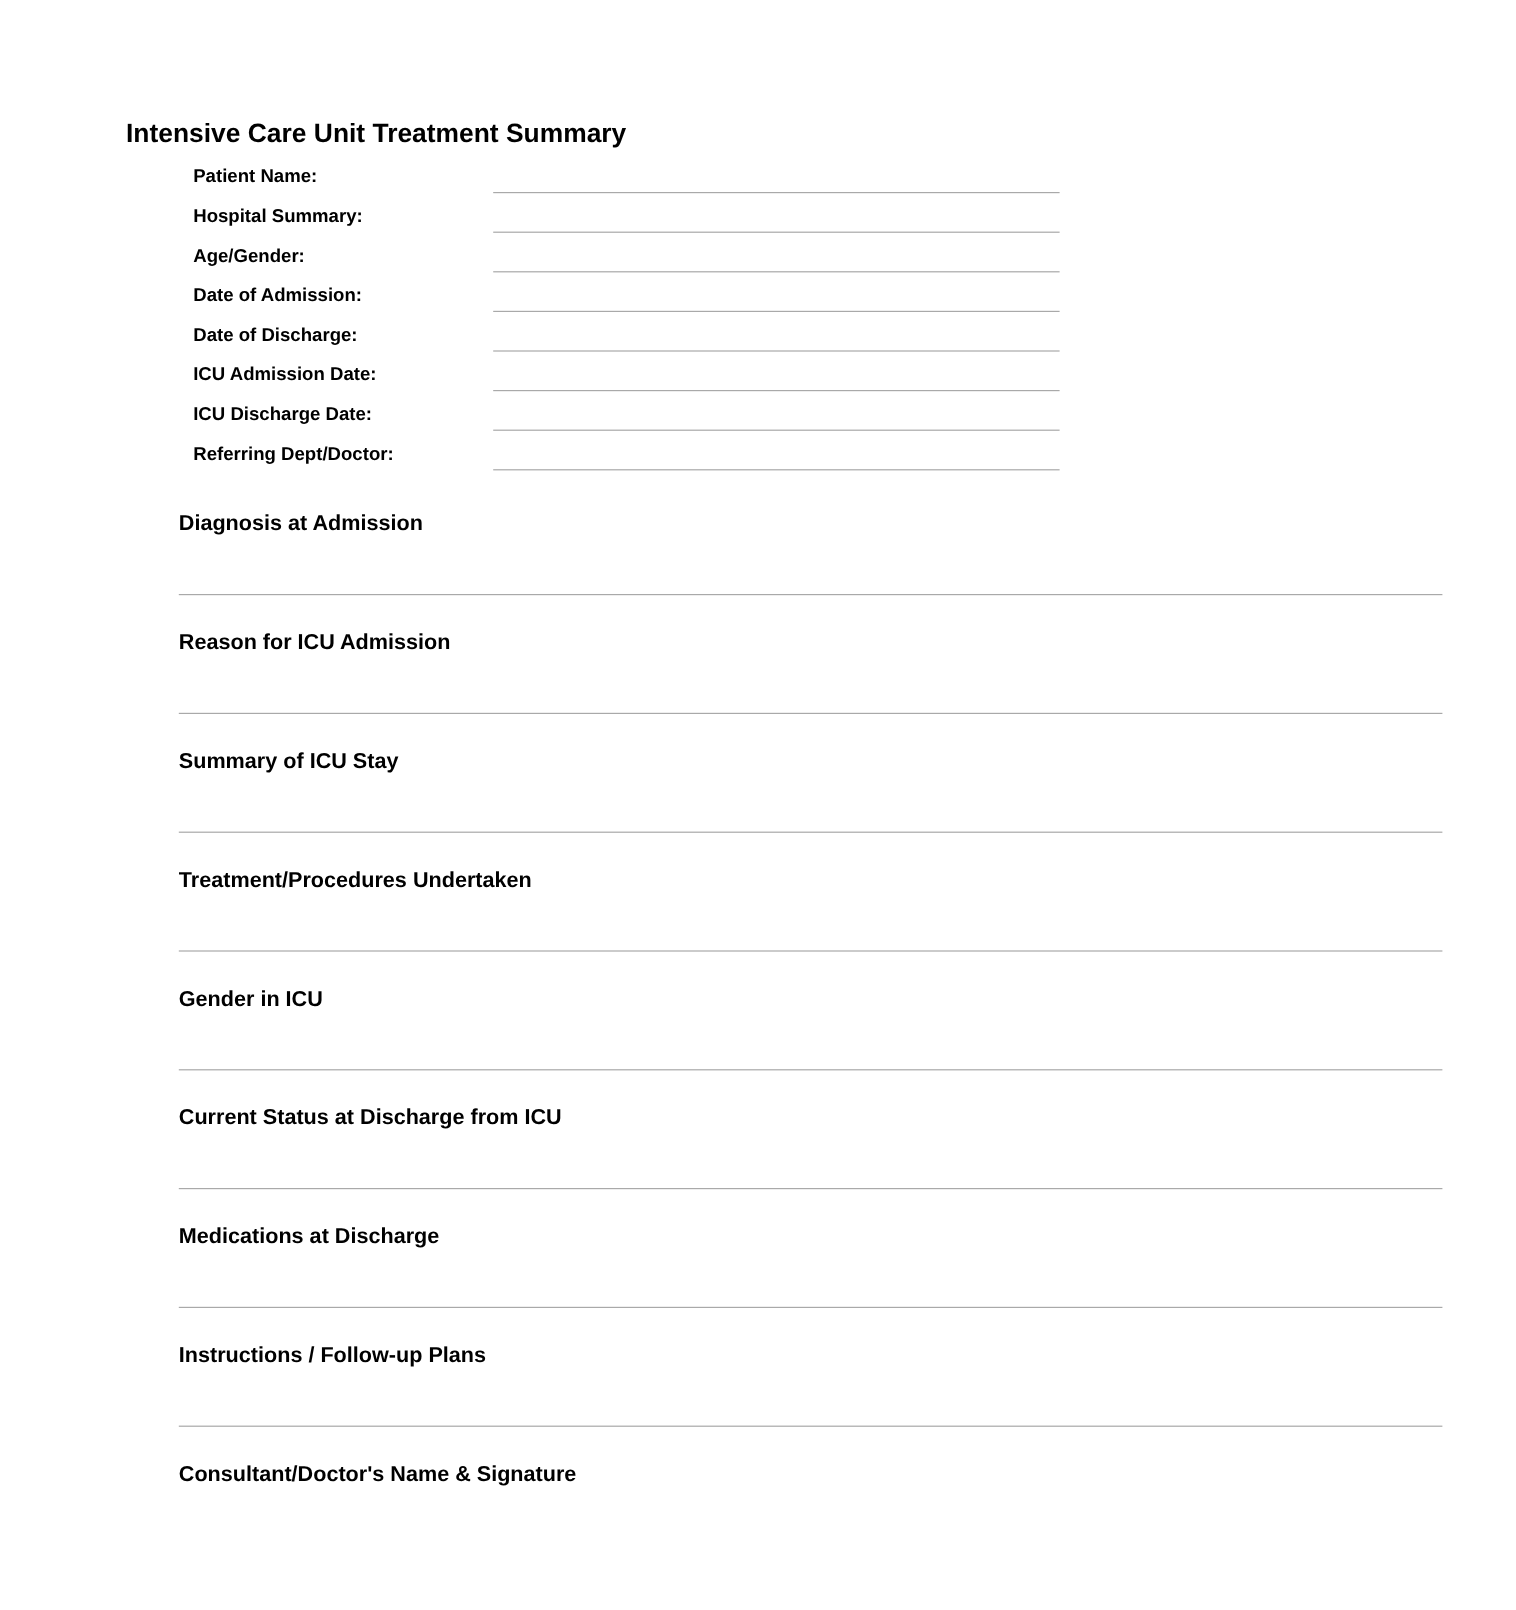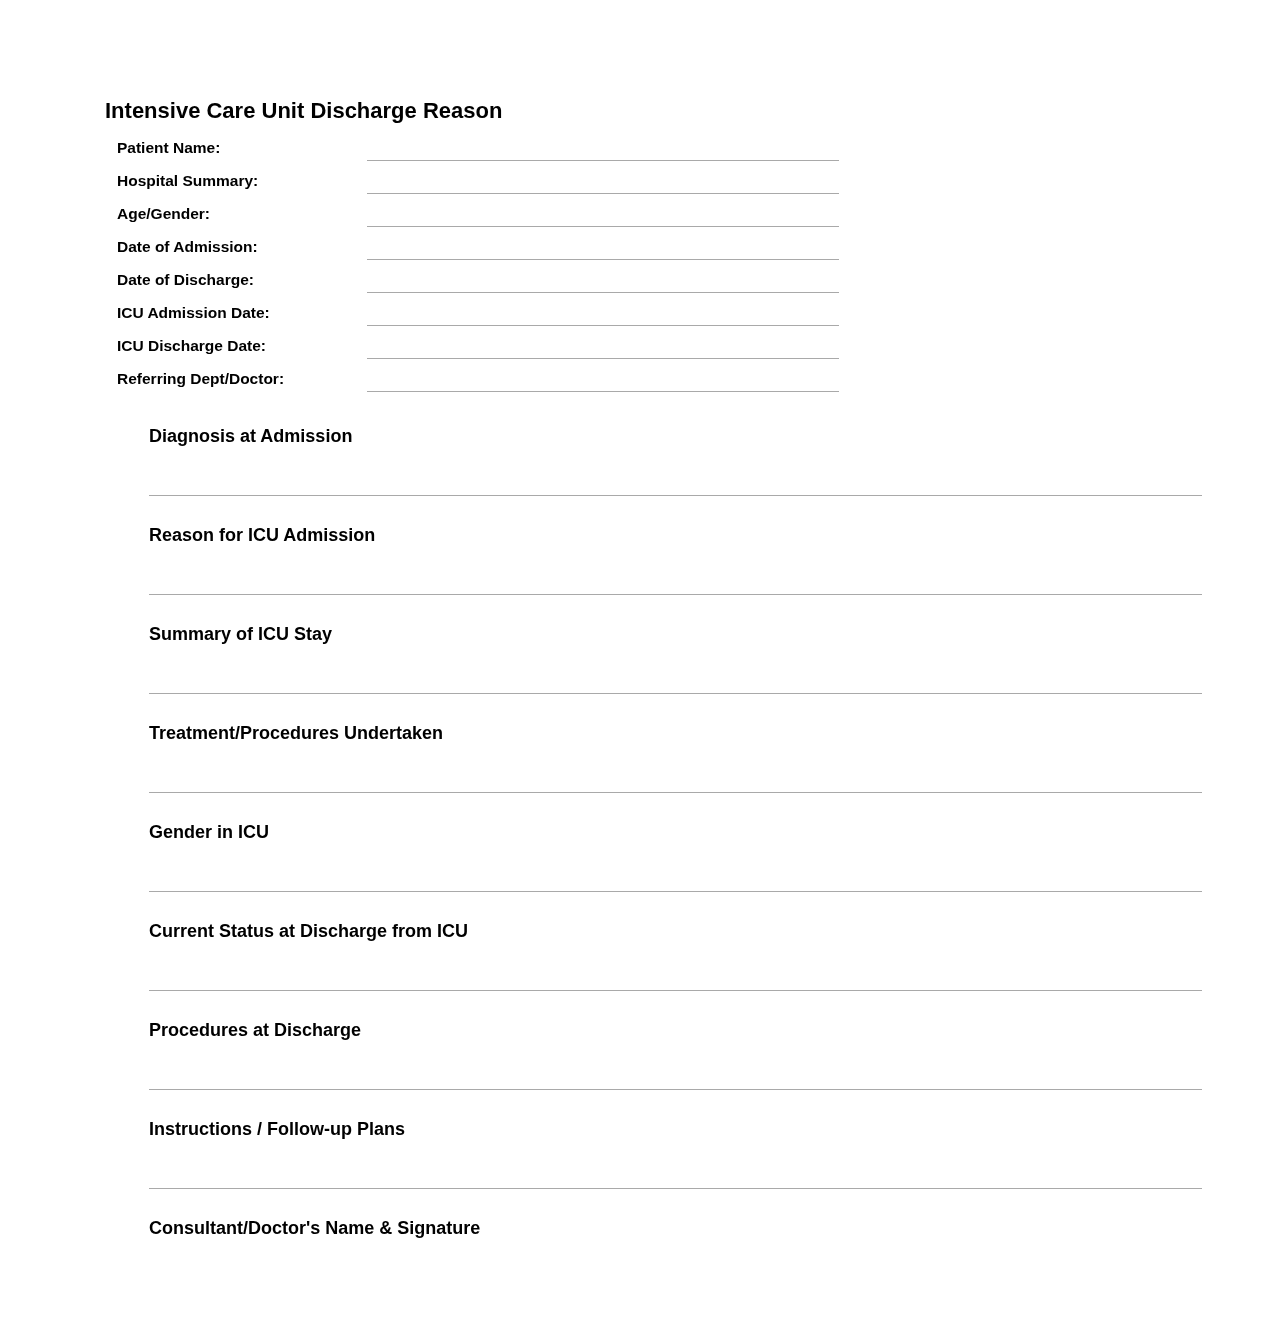--- a/index.html
+++ b/index.html
@@ -32,20 +32,21 @@
     }
     .fields {
       position: absolute;
       left: 12px;
       top: 136px;
       width: 722px;
     }
     .field-row {
       position: relative;
       height: 33px;
+      margin-left: 44px;
     }
     .field-label {
       position: absolute;
       left: 0;
       top: 3px;
       font-size: 15.5px;
       font-weight: bold;
       white-space: nowrap;
       line-height: 18px;
     }
@@ -100,21 +101,21 @@
       font-size: 15px;
     }
     .section.last .section-area {
       border-bottom: none;
     }
   </style>
 </head>
 <body>
 
 <div class="page">
-  <h1 class="title">Intensive Care Unit Discharge Reason</h1>
+  <h1 class="title">Intensive Care Unit Treatment Summary</h1>
 
   <div class="fields">
     <div class="field-row">
       <span class="field-label">Patient Name:</span>
       <input class="field-input" type="text" value="" style="">
     </div>
     <div class="field-row">
       <span class="field-label">Hospital Summary:</span>
       <input class="field-input" type="text" value="" style="">
     </div>
@@ -163,21 +164,21 @@
     </div>
     <div class="section">
       <h2 class="section-title">Gender in ICU</h2>
       <textarea class="section-area" style=""></textarea>
     </div>
     <div class="section">
       <h2 class="section-title">Current Status at Discharge from ICU</h2>
       <textarea class="section-area" style=""></textarea>
     </div>
     <div class="section">
-      <h2 class="section-title">Procedures at Discharge</h2>
+      <h2 class="section-title">Medications at Discharge</h2>
       <textarea class="section-area" style=""></textarea>
     </div>
     <div class="section">
       <h2 class="section-title">Instructions / Follow-up Plans</h2>
       <textarea class="section-area" style=""></textarea>
     </div>
     <div class="section last">
       <h2 class="section-title">Consultant/Doctor's Name &amp; Signature</h2>
       <textarea class="section-area" style=""></textarea>
     </div>

